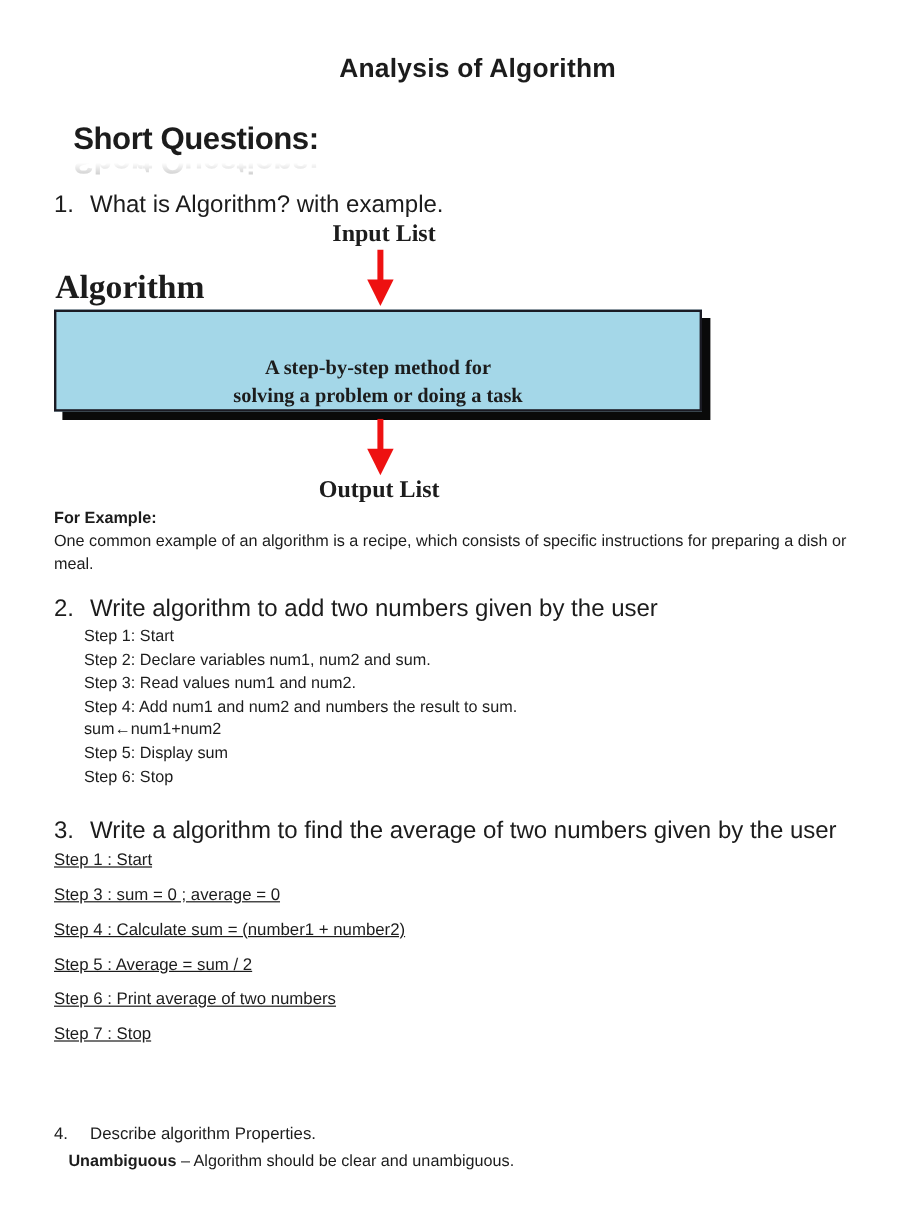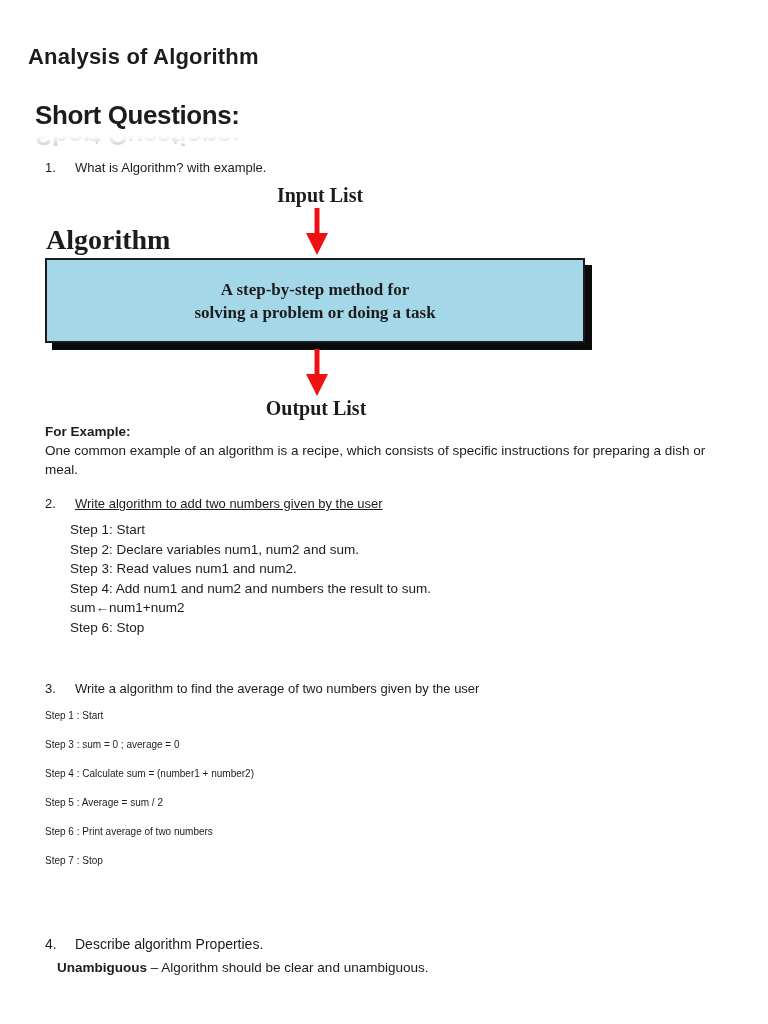--- a/index.html
+++ b/index.html
@@ -10,79 +10,80 @@
     overflow:hidden;
     font-family:"Liberation Sans", sans-serif;
     color:var(--ink,#1c1c1c);
   }
   .abs{position:absolute;}
 
   
   .doc-title{
     top:44px;left:0;width:768px;
     box-sizing:border-box;padding-left:28px;
+    text-align:center;
     font-size:22px;font-weight:700;
     letter-spacing:0.2px;
   }
 
   
-  .sq-wrap{top:101px;left:35px;line-height:1.1;}
+  .sq-wrap{top:101px;left:61px;line-height:1.1;}
   .sq{
     font-size:26px;font-weight:700;letter-spacing:-0.4px;
   }
   .sq-reflect{
     font-size:26px;font-weight:700;letter-spacing:-0.4px;
     transform:scaleY(-1);
     margin-top:-9px;
     opacity:.45;
     -webkit-mask-image:linear-gradient(to bottom, rgba(0,0,0,.65) 0%, rgba(0,0,0,0) 48%);
             mask-image:linear-gradient(to bottom, rgba(0,0,0,.65) 0%, rgba(0,0,0,0) 48%);
   }
 
   
-  .q-heading{font-size:13px;font-weight:400;white-space:nowrap;}
+  .q-heading{font-size:20px;font-weight:400;white-space:nowrap;}
   .qnum{display:inline-block;width:30px;}
 
   .q1{top:160px;left:45px;}
-  .q2h{top:496px;left:45px;text-decoration:underline;}
+  .q2h{top:496px;left:45px;}
   .q3h{top:681px;left:45px;}
   .q4h{top:936px;left:45px;font-size:14px;}
 
   
   .serifb{font-family:"Liberation Serif", serif;font-weight:700;}
   .io-label{font-size:20px;white-space:nowrap;}
   .input-label{top:184px;left:320px;transform:translateX(-50%);}
   .output-label{top:397px;left:316px;transform:translateX(-50%);}
   .algo-label{top:224px;left:46px;font-size:28px;white-space:nowrap;}
 
   .arrow{display:block;color:var(--arrow,#ee1111);}
   .arrow1{top:208px;left:304px;}
   .arrow2{top:349px;left:304px;}
 
   .algo-box{
     top:258px;left:45px;width:540px;height:85px;
     box-sizing:border-box;
     background:var(--box-fill,#a4d7e8);
     border:2px solid var(--box-border,#1b1b24);
     box-shadow:7px 7px 0 0 var(--box-shadow,#0a0a0a);
-    display:flex;flex-direction:column;justify-content:center;
+    display:flex;flex-direction:column;justify-content:flex-end;
     text-align:center;
     font-size:17px;line-height:23px;
   }
 
   
   .ex-heading{top:424px;left:45px;font-size:13.5px;font-weight:700;}
   .ex-body{top:442px;left:45px;width:676px;font-size:13.5px;line-height:18.5px;}
 
   
   .q2-steps{top:520px;left:45px;font-size:13.5px;margin-left:25px;}
   .q2-steps .step{line-height:19.6px;}
 
   
-  .q3-steps{top:707px;left:45px;font-size:10px;}
+  .q3-steps{top:707px;left:45px;font-size:14px;text-decoration:underline;}
   .q3-steps .step{line-height:18px;margin-bottom:11px;}
 
   
   .prop-line{top:960px;left:45px;font-size:13.5px;}
   .prop-term{font-weight:700;margin-left:12px;}
 </style>
 </head>
 <body>
 
 <div class="page">
@@ -124,20 +125,21 @@
 
   <div class="abs q-heading q2h">
     <span class="qnum">2.</span><span>Write algorithm to add two numbers given by the user</span>
   </div>
   <div class="abs q2-steps">
     <div class="step">Step 1: Start</div>
     <div class="step">Step 2: Declare variables num1, num2 and sum.</div>
     <div class="step">Step 3: Read values num1 and num2.</div>
     <div class="step">Step 4: Add num1 and num2 and numbers the result to sum.</div>
     <div class="step">sum←num1+num2</div>
+    <div class="step">Step 5: Display sum</div>
     <div class="step">Step 6: Stop</div>
   </div>
 
   <div class="abs q-heading q3h">
     <span class="qnum">3.</span><span>Write a algorithm to find the average of two numbers given by the user</span>
   </div>
   <div class="abs q3-steps">
     <div class="step">Step 1 : Start</div>
     <div class="step">Step 3 : sum = 0 ; average = 0</div>
     <div class="step">Step 4 : Calculate sum = (number1 + number2)</div>

